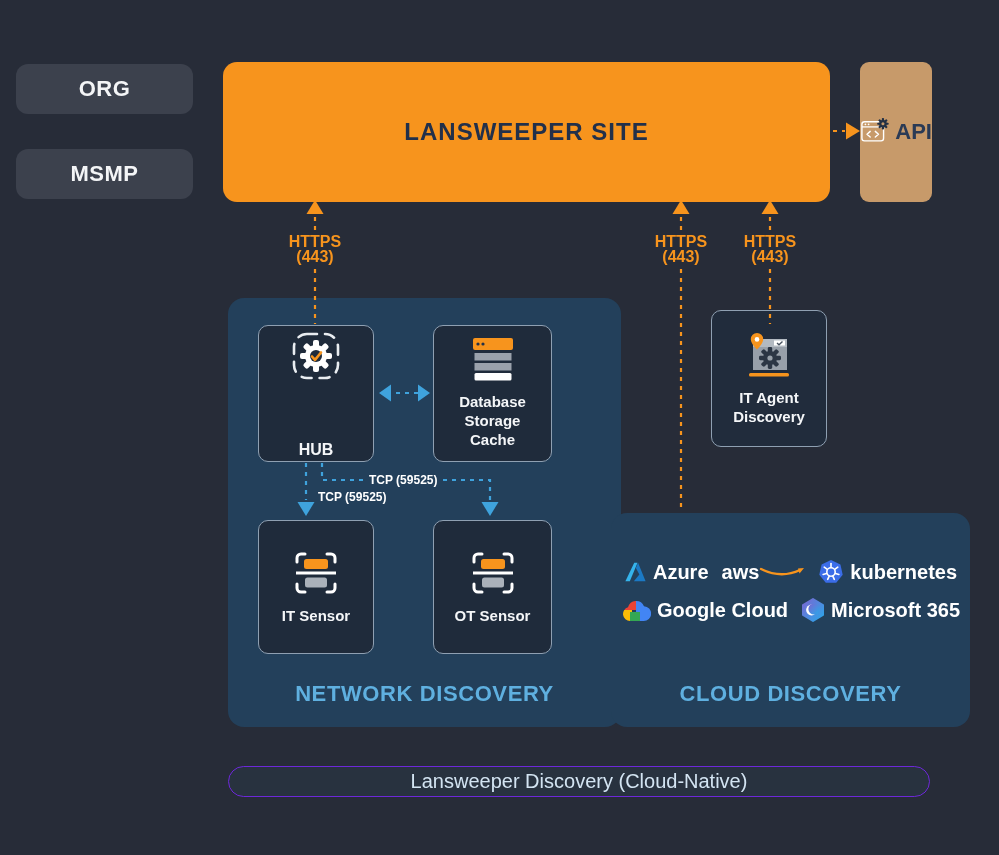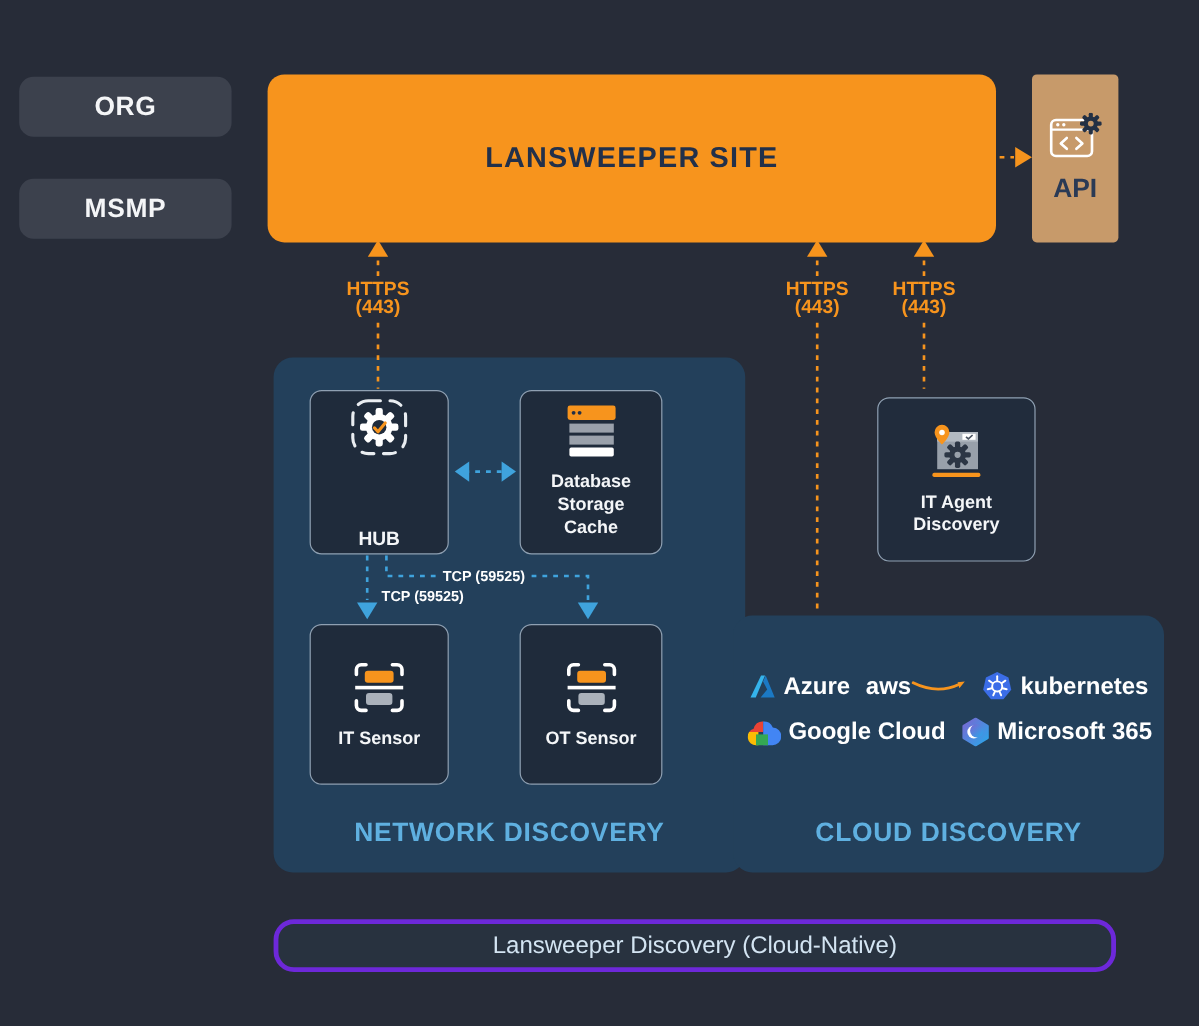--- a/index.html
+++ b/index.html
@@ -11,22 +11,22 @@
   .tag{left:16px;width:177px;height:50px;background:#3c414d;border-radius:12px;
        display:flex;align-items:center;justify-content:center;color:#f4f5f7;
        font-size:22px;font-weight:600;letter-spacing:.5px;}
 
   
   .banner{left:223px;top:62px;width:607px;height:140px;background:#f7941d;border-radius:14px;
           display:flex;align-items:center;justify-content:center;}
   .banner-title{color:#22304a;font-size:24px;font-weight:700;letter-spacing:1px;}
 
   
-  .api-box{left:860px;top:62px;width:72px;height:140px;background:#c79a6a;border-radius:4px;
-           display:flex;flex-direction:column;align-items:center;justify-content:center;gap:6px;}
+  .api-box{left:860px;top:62px;width:72px;height:140px;background:#c79a6a;border-radius:9px;
+           display:flex;flex-direction:row;align-items:center;justify-content:center;gap:6px;}
   .api-label{color:#2a3a55;font-size:22px;font-weight:700;}
 
   
   .panel{background:#23405b;border-radius:16px;padding-left:40px;}
   .panel-title{position:absolute;left:0;right:0;bottom:20px;text-align:center;
                color:#5fb0e0;font-size:22px;font-weight:600;letter-spacing:.6px;}
 
   
   .node{background:#1f2b3b;border:1px solid #8fa0b2;border-radius:10px;
         display:flex;flex-direction:column;align-items:center;justify-content:center;gap:10px;
@@ -40,22 +40,22 @@
 
   
   .cloud-row{position:absolute;left:8px;right:8px;display:flex;justify-content:center;
              align-items:center;gap:13px;}
   .provider{display:flex;align-items:center;gap:6px;color:#ffffff;font-size:20px;font-weight:700;white-space:nowrap;}
   .provider.light{font-weight:600;}
   .aws-stack{display:flex;flex-direction:row;align-items:center;}
   .aws-word{color:#fff;font-size:20px;font-weight:700;line-height:18px;}
 
   
-  .footer-pill{left:228px;top:766px;width:702px;height:44px;background:#28323f;
-               border:4px solid #6d28d9;border-radius:17px;box-sizing:border-box;
+  .footer-pill{left:228px;top:766px;width:702px;height:31px;background:#28323f;
+               border:1px solid #6d28d9;border-radius:17px;box-sizing:border-box;
                display:flex;align-items:center;justify-content:center;}
   .footer-label{color:#d3e4f2;font-size:20px;}
 
   svg{display:block;}
   #wires{position:absolute;left:0;top:0;z-index:4;pointer-events:none;}
   .z2{z-index:2;} .z5{z-index:5;}
 </style>
 </head>
 <body>
 
@@ -147,21 +147,21 @@
       <path d="M38 5 H42 a4 4 0 0 1 4 4 V13" fill="none" stroke="#ffffff" stroke-width="3" stroke-linecap="round"></path>
       <path d="M46 35 V39 a4 4 0 0 1 -4 4 H38" fill="none" stroke="#ffffff" stroke-width="3" stroke-linecap="round"></path>
       <path d="M16 43 H12 a4 4 0 0 1 -4 -4 V35" fill="none" stroke="#ffffff" stroke-width="3" stroke-linecap="round"></path>
       <rect x="15" y="10" width="24" height="10" rx="2.5" fill="#f7941d"></rect>
       <rect x="7" y="22.5" width="40" height="3" fill="#ffffff"></rect>
       <rect x="16" y="28.5" width="22" height="10" rx="2.5" fill="#aab1ba"></rect>
     </svg>
     <span class="node-label">OT Sensor</span>
   </div>
 
-  <div class="abs node z2" style="left:711px;top:331px;width:132px;height:137px;background:#212c3c;margin-left:20px;">
+  <div class="abs node z2" style="left:711px;top:310px;width:116px;height:137px;background:#212c3c;">
     <svg width="52" height="48" viewBox="0 0 52 48">
       <rect x="10" y="8" width="34" height="31" fill="#98a0aa"></rect>
       <rect x="10" y="8" width="34" height="8" fill="#b3bac2"></rect>
       <rect x="31" y="9.5" width="11" height="5" fill="#ffffff"></rect>
       <polyline points="34,12 36,13.8 39.5,10.5" fill="none" stroke="#4a5462" stroke-width="1.4"></polyline>
       <g transform="translate(27,27)">
         <g fill="#2c3645">
           <rect x="-2.2" y="-11" width="4.4" height="22" rx="1.4"></rect>
           <rect x="-2.2" y="-11" width="4.4" height="22" rx="1.4" transform="rotate(45)"></rect>
           <rect x="-2.2" y="-11" width="4.4" height="22" rx="1.4" transform="rotate(90)"></rect>

